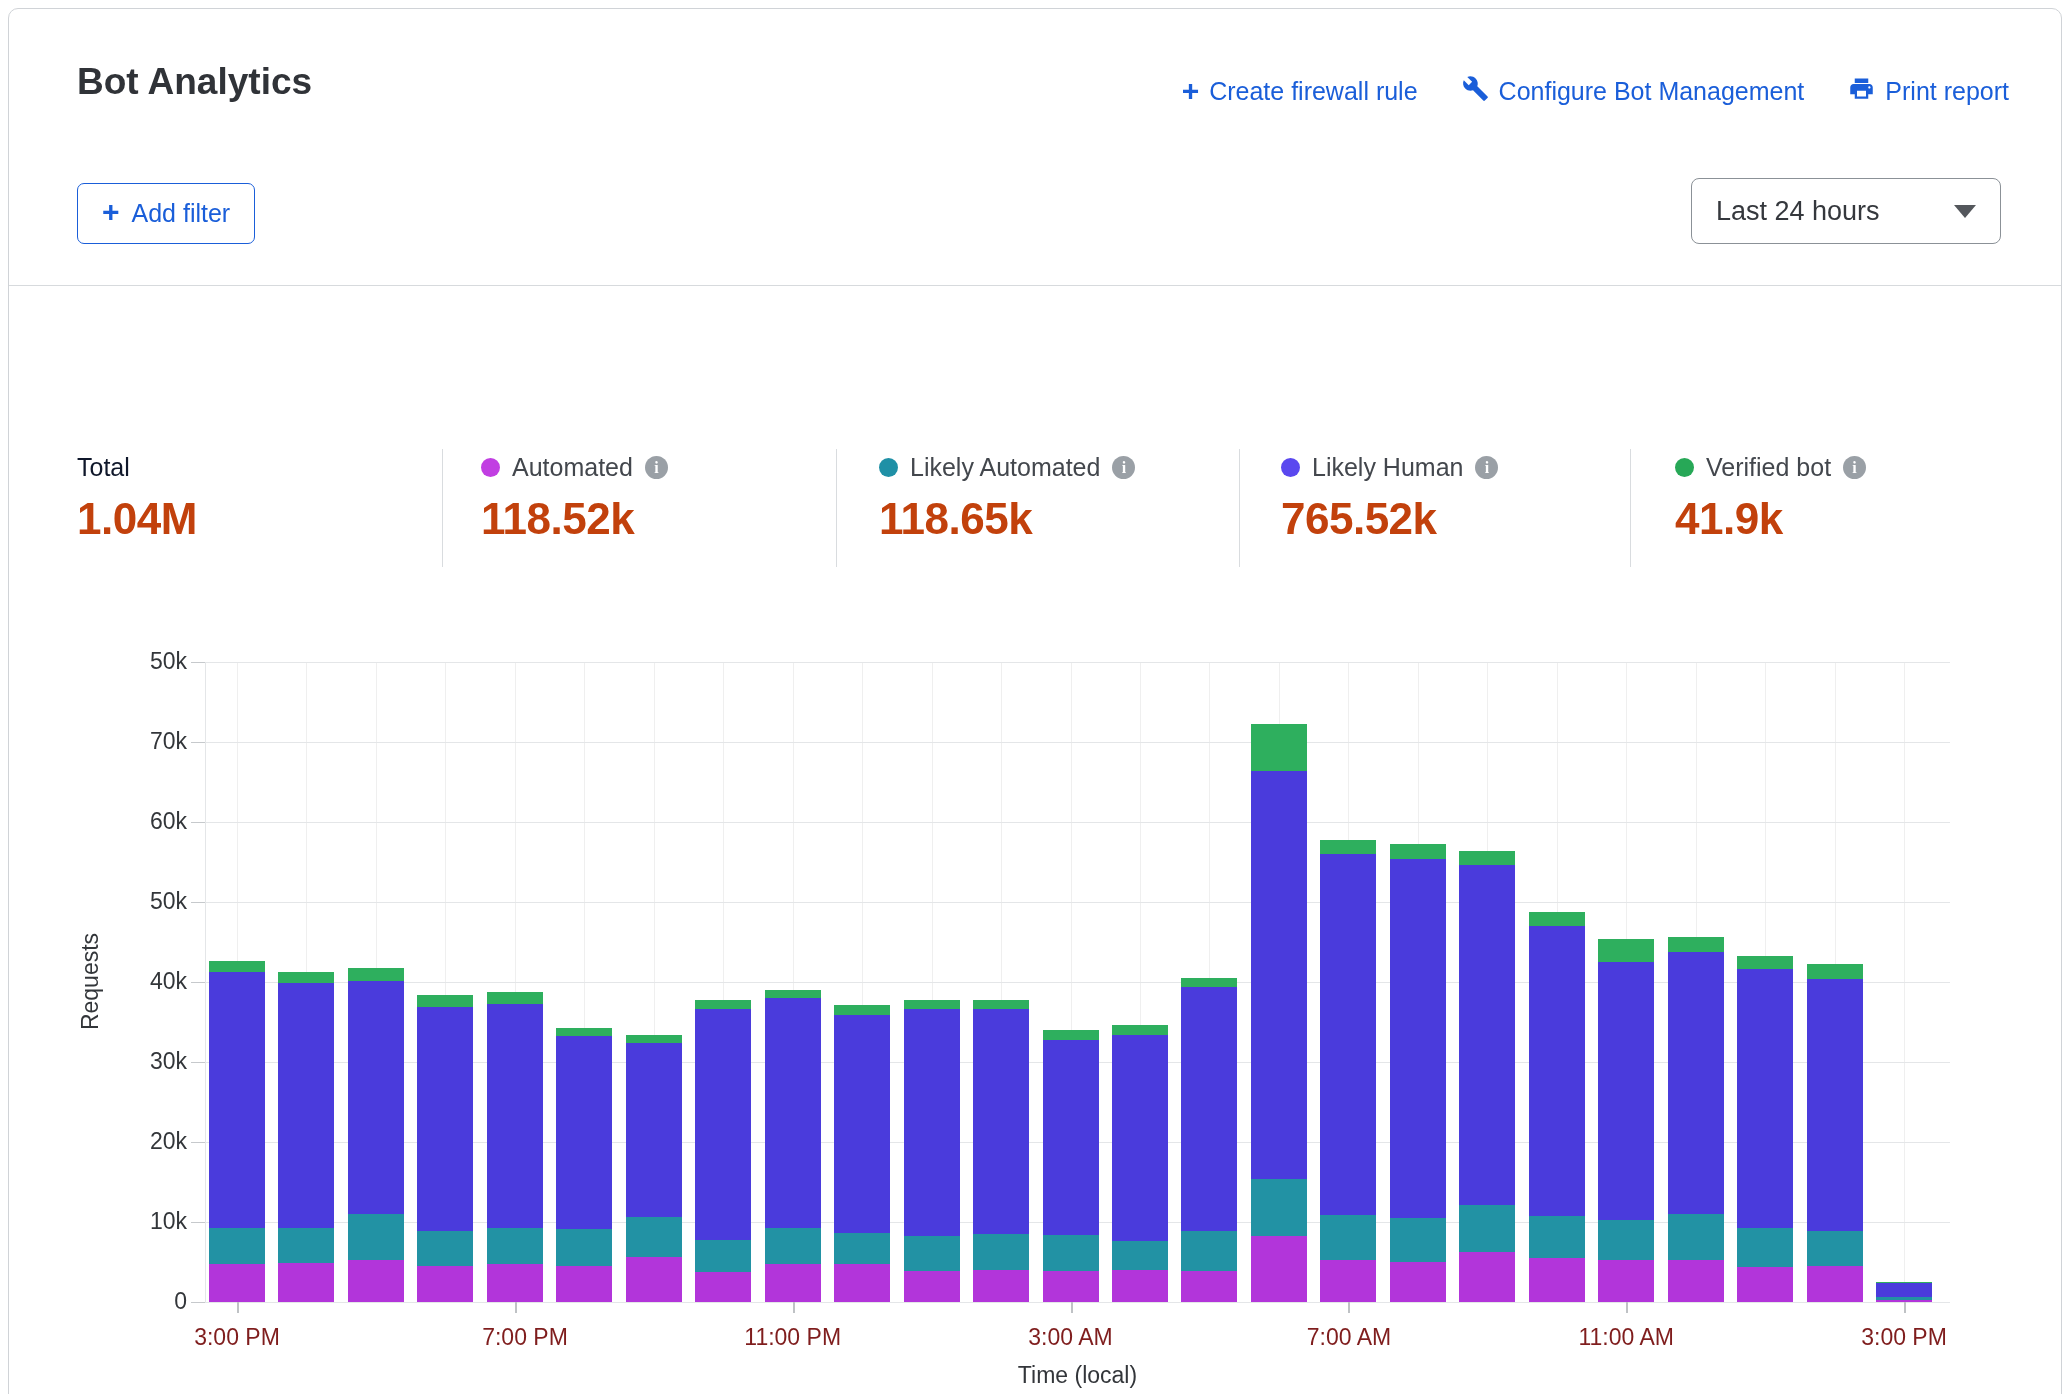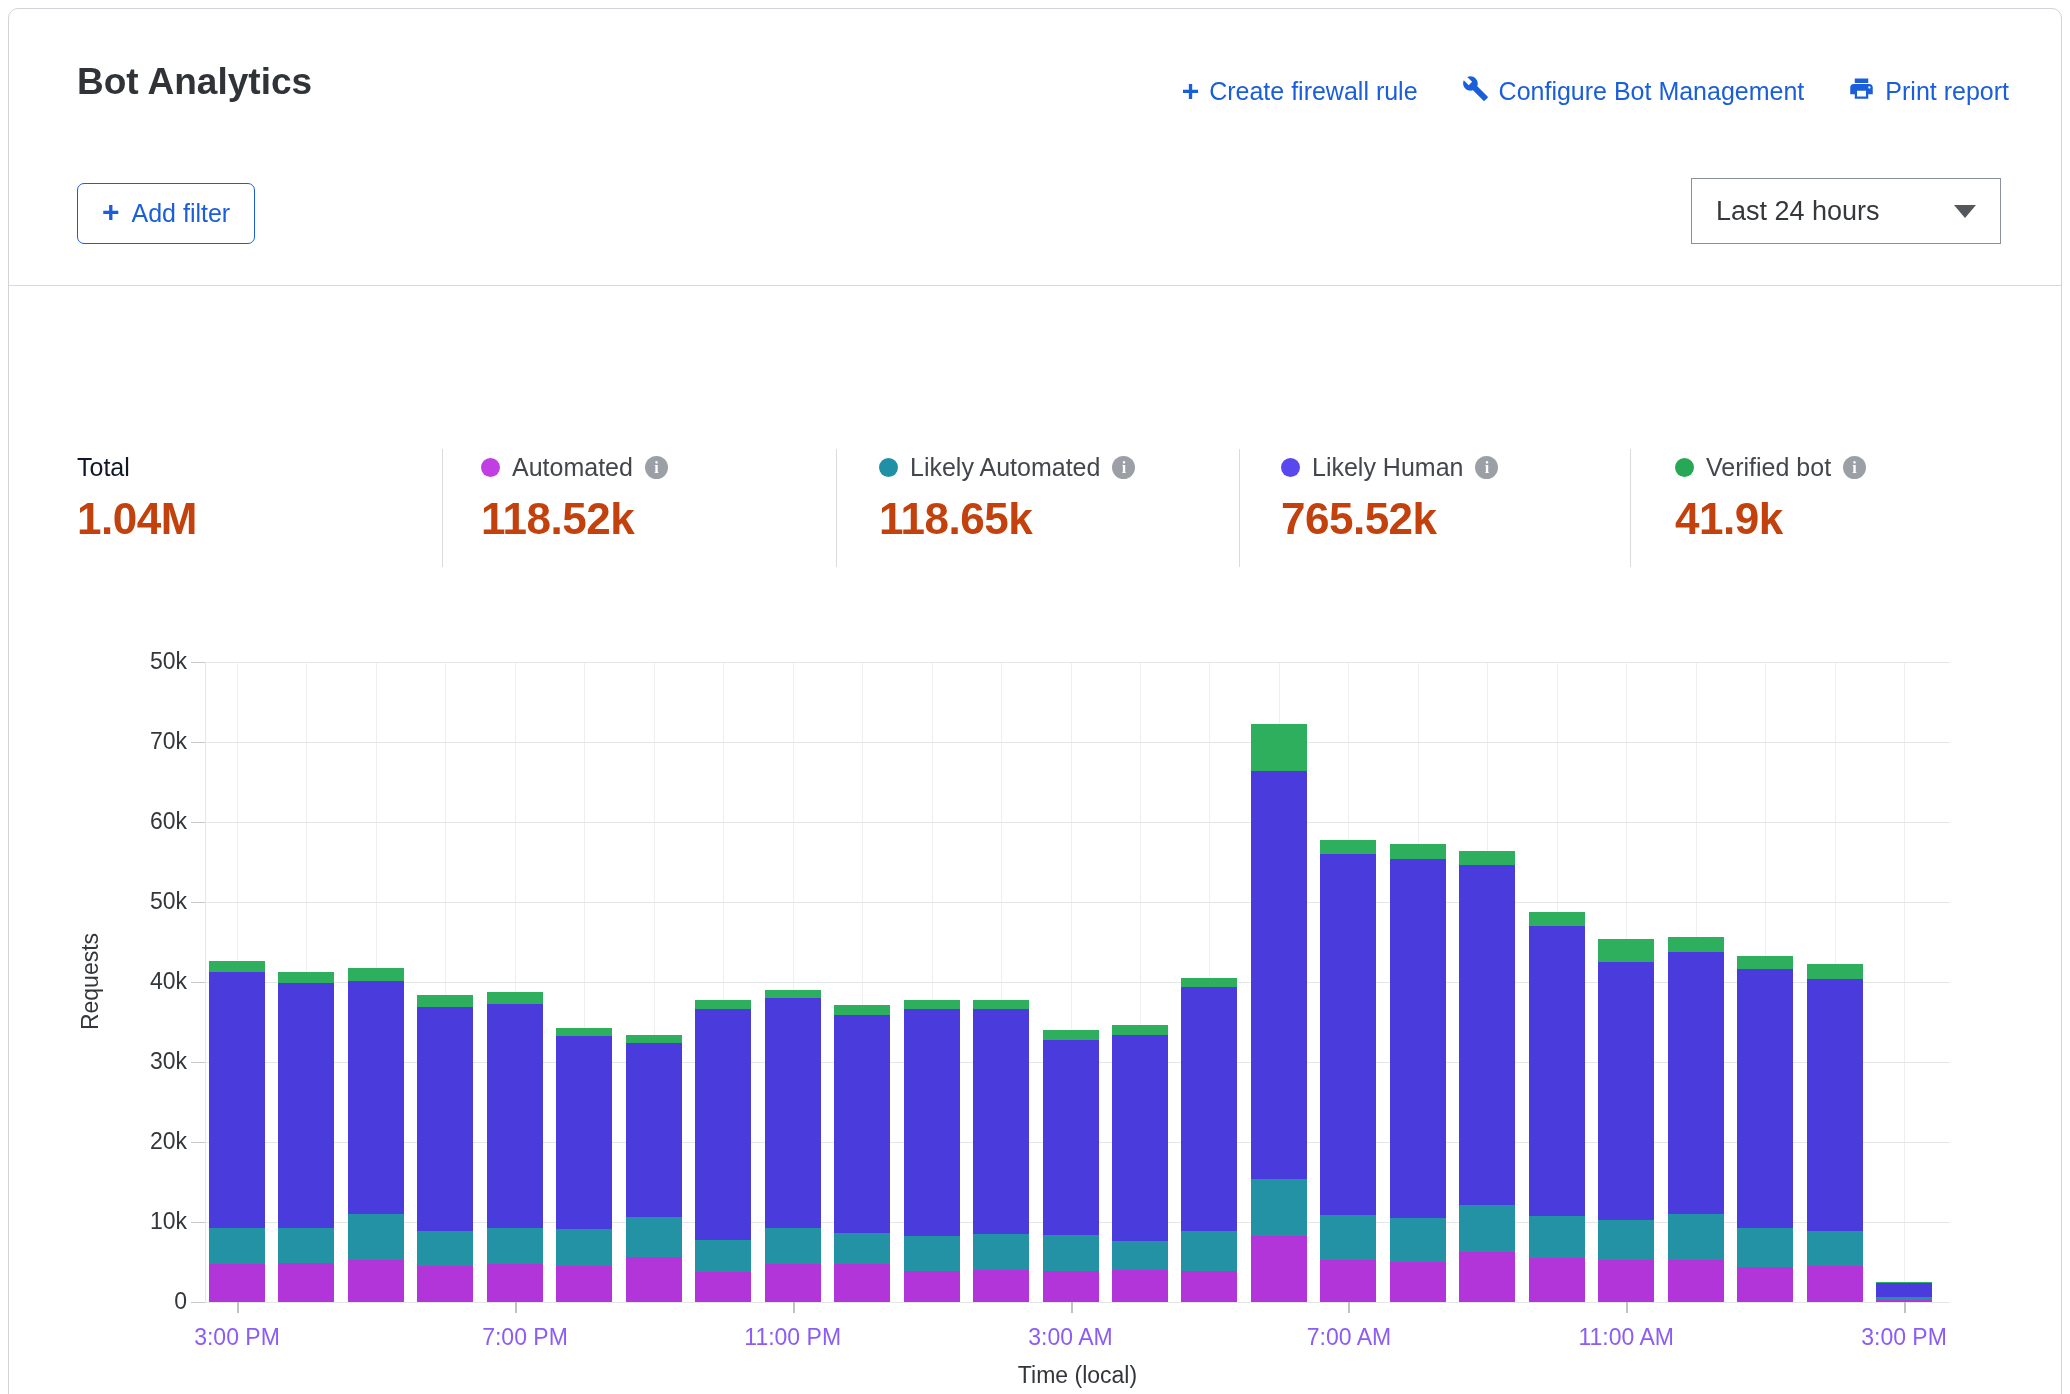--- a/index.html
+++ b/index.html
@@ -12,21 +12,21 @@
   #actions { position:absolute; right:52px; top:66px; display:flex; gap:44px; align-items:center; }
   .action { display:flex; align-items:center; gap:10px; color:#1a5ed9; font-size:25px; cursor:pointer; }
   .action .plus { font-size:30px; font-weight:700; line-height:1; }
   .action svg { width:27px; height:27px; fill:#1a5ed9; }
   #add-filter { position:absolute; left:68px; top:174px; height:61px; padding:0 24px;
     border:1.5px solid #1a5ed9; border-radius:7px; background:#fff; color:#1a5ed9;
     font-size:25px; display:flex; align-items:center; gap:12px; cursor:pointer;
     font-family:inherit; }
   #add-filter .plus { font-size:30px; font-weight:600; line-height:1; margin-top:-3px; }
   #time-range { position:absolute; right:60px; top:169px; width:310px; height:66px;
-    border:1.5px solid #8b9197; border-radius:0; background:#fff; display:flex;
+    border:1.5px solid #8b9197; border-radius:8px; background:#fff; display:flex;
     align-items:center; padding:12px 24px; font-size:27px; color:#35383d; cursor:pointer; }
   #time-range .caret { margin-left:auto; width:0; height:0; border-left:11px solid transparent;
     border-right:11px solid transparent; border-top:13px solid #54575c; }
   #header-divider { position:absolute; left:0; top:276px; width:100%; height:1px; background:#d7dadd; }
   
   #section-title { position:absolute; left:68px; top:358px; font-size:29px; font-weight:700;
     color:#303338; display:flex; align-items:center; gap:16px; }
   #section-title svg { width:30px; height:30px; }
   #stats { position:absolute; left:0; top:444px; width:100%; height:120px; }
   .stat { position:absolute; top:0; }
@@ -37,21 +37,21 @@
     font-size:16px; font-weight:700; display:flex; align-items:center; justify-content:center;
     font-family:"Liberation Serif","DejaVu Serif",serif; cursor:pointer; }
   .stat-value { margin-top:12px; font-size:44px; font-weight:700; color:#c2410c; letter-spacing:-0.5px; }
   .stat-divider { position:absolute; top:-4px; width:1px; height:118px; background:#d9dcdf; }
   
   #chart { position:absolute; left:0; top:0; width:2070px; height:1394px; pointer-events:none; }
   .gl-h { position:absolute; height:1px; background:#e4e6e8; }
   .gl-v { position:absolute; width:1px; background:#efefef; }
   .ytick-label { position:absolute; width:80px; text-align:right; font-size:23px; color:#33363a; }
   .ytick-mark { position:absolute; width:14px; height:1px; background:#c6c9cc; }
-  .xtick-label { position:absolute; width:180px; text-align:center; font-size:23px; color:#8b5cf6; }
+  .xtick-label { position:absolute; width:180px; text-align:center; font-size:23px; color:#7f1d1d; }
   .xtick-mark { position:absolute; width:2px; height:11px; background:#bfc2c5; }
   #ylabel { position:absolute; left:-10px; top:968px; width:200px; text-align:center;
     font-size:23px; color:#33363a; transform:rotate(-90deg); transform-origin:center; }
   #xlabel { position:absolute; text-align:center; font-size:23px; color:#33363a; }
   .bar-seg { position:absolute; pointer-events:auto; }
 </style>
 </head>
 <body>
 
 <div id="card">

